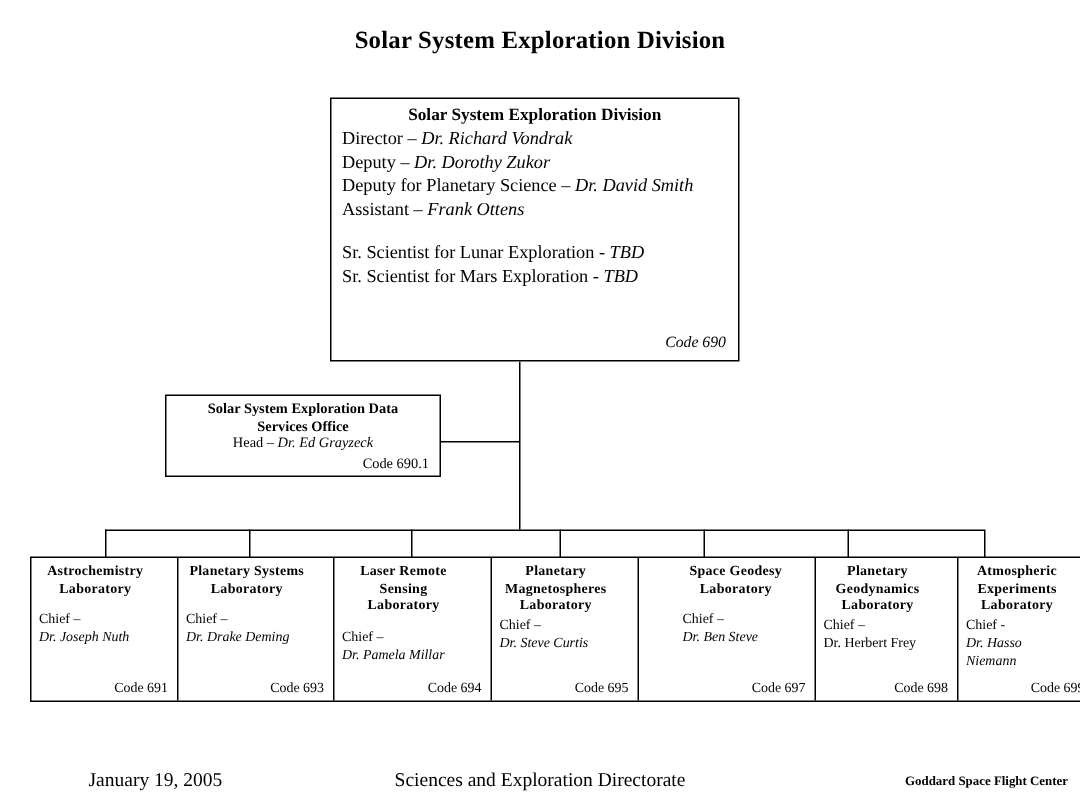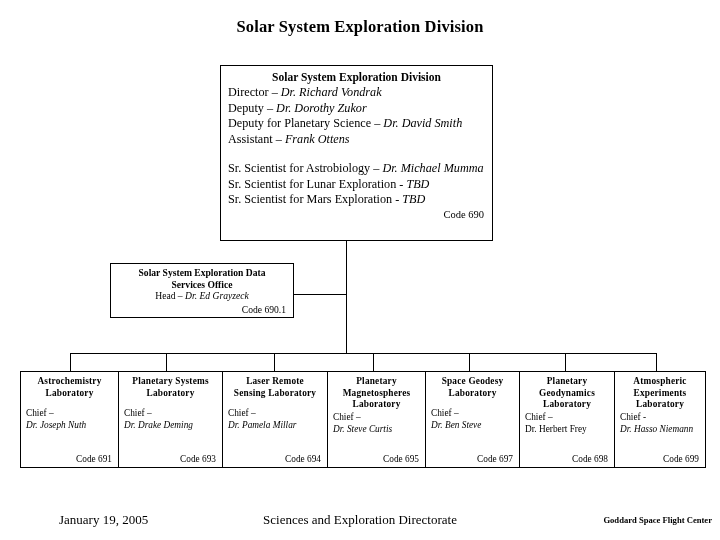--- a/index.html
+++ b/index.html
@@ -56,21 +56,21 @@
     line-height: 15.5px;
     white-space: nowrap;
   }
   .role-line .nm { font-style: italic; }
   .gap-row { height: 14px; }
   .code-line {
     position: absolute;
     right: 8px;
     font-size: 10.5px;
   }
-  #division-box .code-line { bottom: 20px; }
+  #division-box .code-line { bottom: 6px; font-style: italic; }
 
   
   #data-services-box {
     left: 110px;
     top: 263px;
     width: 184px;
     height: 55px;
     padding: 3px 6px 16px 6px;
   }
   #data-services-box .dso-title {
@@ -106,21 +106,21 @@
     top: 371px;
     height: 97px;
     display: flex;
     box-sizing: border-box;
     border: 1px solid #000000;
   }
   .lab-box {
     position: relative;
     box-sizing: border-box;
     border-right: 1px solid #000000;
-    padding: 4px 5px 0 5px;
+    padding: 4px 17px 0 5px;
     height: 100%;
   }
   .lab-box:last-child { border-right: none; }
   .lab-title {
     text-align: center;
     font-weight: bold;
     font-size: 9.3px;
     line-height: 11.6px;
     letter-spacing: 0.2px;
   }
@@ -186,23 +186,20 @@
   <div class="role-line">
     <span>Deputy for Planetary Science – </span><span class="nm">Dr. David Smith</span>
   </div>
   <div class="role-line">
     <span>Assistant – </span><span class="nm">Frank Ottens</span>
   </div>
 
   <div class="gap-row"></div>
 
   <div class="role-line">
-    <span>Sr. Scientist for Astrobiology – </span><span class="nm">Dr. Michael Mumma</span>
-  </div>
-  <div class="role-line">
     <span>Sr. Scientist for Lunar Exploration - </span><span class="nm">TBD</span>
   </div>
   <div class="role-line">
     <span>Sr. Scientist for Mars Exploration - </span><span class="nm">TBD</span>
   </div>
 
   <div class="code-line">Code 690</div>
 </div>
 
 <div class="box" id="data-services-box">
@@ -246,21 +243,21 @@
   <div class="lab-box" style="width:98px;">
     <div class="lab-title">Planetary</div>
     <div class="lab-title">Magnetospheres</div>
     <div class="lab-title">Laboratory</div>
     <div class="chief-spacer tight"></div>
     <div class="lab-chief">Chief –</div>
     <div class="lab-chief nm" style="font-style:italic;">Dr. Steve Curtis</div>
     <div class="code-line">Code 695</div>
   </div>
 
-  <div class="lab-box" style="width:94px;">
+  <div class="lab-box" style="width:94px;margin-left:24px;">
     <div class="lab-title">Space Geodesy</div>
     <div class="lab-title">Laboratory</div>
     <div class="chief-spacer"></div>
     <div class="lab-chief">Chief –</div>
     <div class="lab-chief nm" style="font-style:italic;">Dr. Ben Steve</div>
     <div class="code-line">Code 697</div>
   </div>
 
   <div class="lab-box" style="width:95px;">
     <div class="lab-title">Planetary</div>

